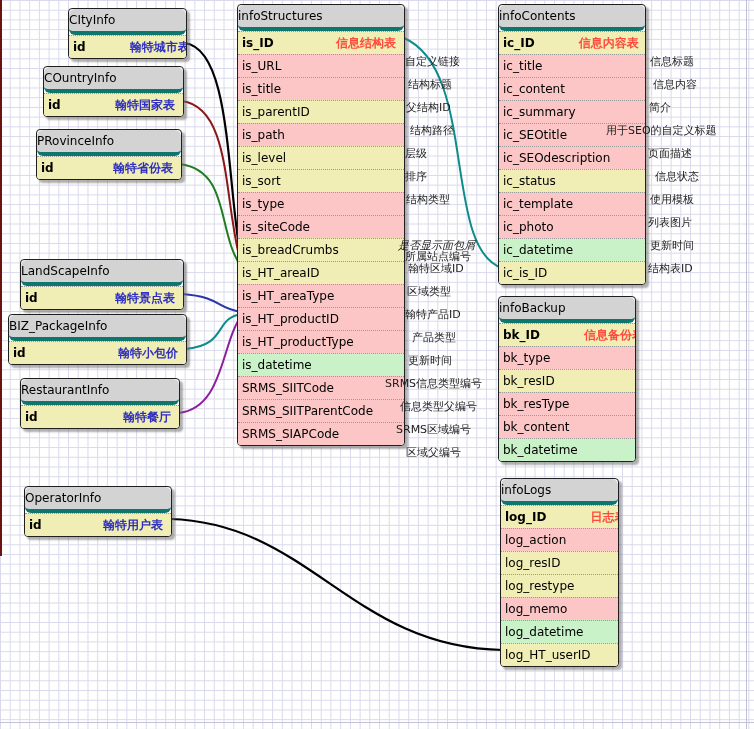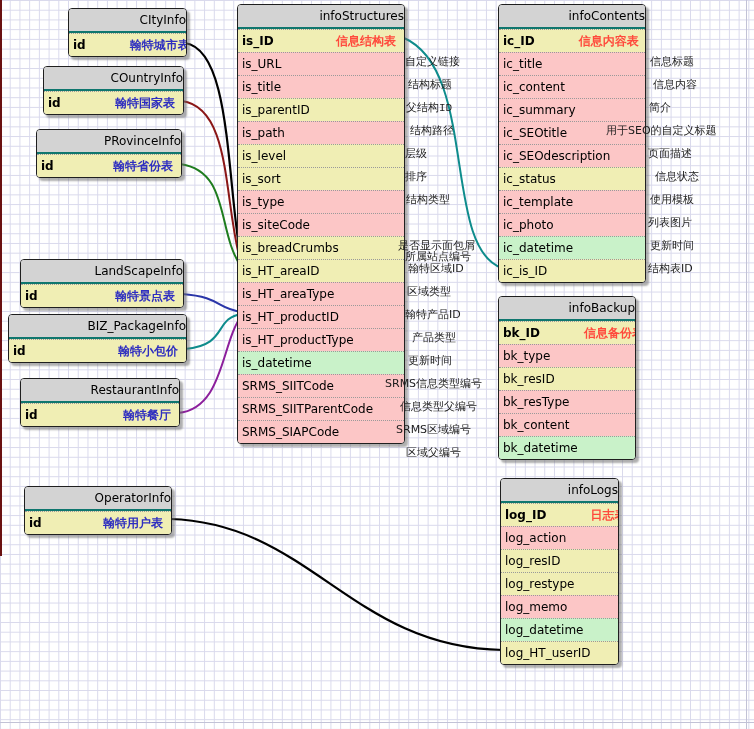--- a/index.html
+++ b/index.html
@@ -10,22 +10,22 @@
       linear-gradient(to right,#d9d9ec 1px,transparent 1px),
       linear-gradient(to bottom,#d9d9ec 1px,transparent 1px);
     background-size:9.72px 9.72px;
   }
   #connector-layer{position:absolute;left:0;top:0;width:754px;height:729px;z-index:1;}
   .tbl{
     position:absolute;z-index:2;border:1.5px solid #1f1f1f;border-radius:4px;
     box-shadow:3px 3px 2px rgba(110,110,110,.55);background:#fff;overflow:hidden;
   }
   .tbl-header{
-    height:22px;line-height:22px;text-align:right;background:#d3d3d3;
-    font-size:12px;color:#000;border-bottom:2px solid #0f766e;white-space:nowrap;
+    height:22px;line-height:22px;text-align:left;background:#d3d3d3;
+    font-size:12px;color:#000;border-bottom:4px solid #0f766e;white-space:nowrap;border-radius:6px;
   }
   .row{
     height:22px;display:flex;align-items:center;padding:0 4px 0 4px;
     font-size:12px;color:#000;white-space:nowrap;border-top:1px dotted #9a9a9a;
     box-sizing:content-box;
   }
   .row:first-of-type{border-top:none;}
   .row .fname{flex:0 0 auto;}
   .row .fname.bold{font-weight:bold;}
   .row .inline-c{margin-left:auto;padding-right:4px;font-size:12px;font-weight:bold;}
@@ -246,27 +246,27 @@
           <span class="fname">log_datetime</span>
         </div>
         <div class="row bg-yellow">
           <span class="fname">log_HT_userID</span>
         </div>
       </div>
     </div>
   <div id="notes-layer">
       <div class="note" style="left: 405px; top: 60.5px;">自定义链接</div>
       <div class="note" style="left: 408px; top: 83.5px; text-align: center;">结构标题</div>
-      <div class="note" style="left: 406px; top: 106.5px; font-family: Liberation Mono, monospace;">父结构ID</div>
+      <div class="note" style="left: 406px; top: 106.5px;">父结构ID</div>
       <div class="note" style="left: 410px; top: 129.5px;">结构路径</div>
       <div class="note" style="left: 405px; top: 152.5px;">层级</div>
       <div class="note" style="left: 405px; top: 175.5px;">排序</div>
       <div class="note" style="left: 406px; top: 198.5px;">结构类型</div>
       <div class="note" style="left: 405px; top: 221.5px; margin-top: 34px;">所属站点编号</div>
-      <div class="note" style="left: 398px; top: 244.5px;">是否显示面包屑</div>
+      <div class="note" style="left: 398px; top: 244.5px; font-style: italic;">是否显示面包屑</div>
       <div class="note" style="left: 408px; top: 267.5px;">翰特区域ID</div>
       <div class="note" style="left: 407px; top: 290.5px;">区域类型</div>
       <div class="note" style="left: 405px; top: 313.5px;">翰特产品ID</div>
       <div class="note" style="left: 412px; top: 336.5px;">产品类型</div>
       <div class="note" style="left: 408px; top: 359.5px;">更新时间</div>
       <div class="note" style="left: 385px; top: 382.5px;">SRMS信息类型编号</div>
       <div class="note" style="left: 400px; top: 405.5px;">信息类型父编号</div>
       <div class="note" style="left: 396px; top: 428.5px;">SRMS区域编号</div>
       <div class="note" style="left: 406px; top: 451.5px;">区域父编号</div>
       <div class="note" style="left: 650px; top: 60.5px;">信息标题</div>

